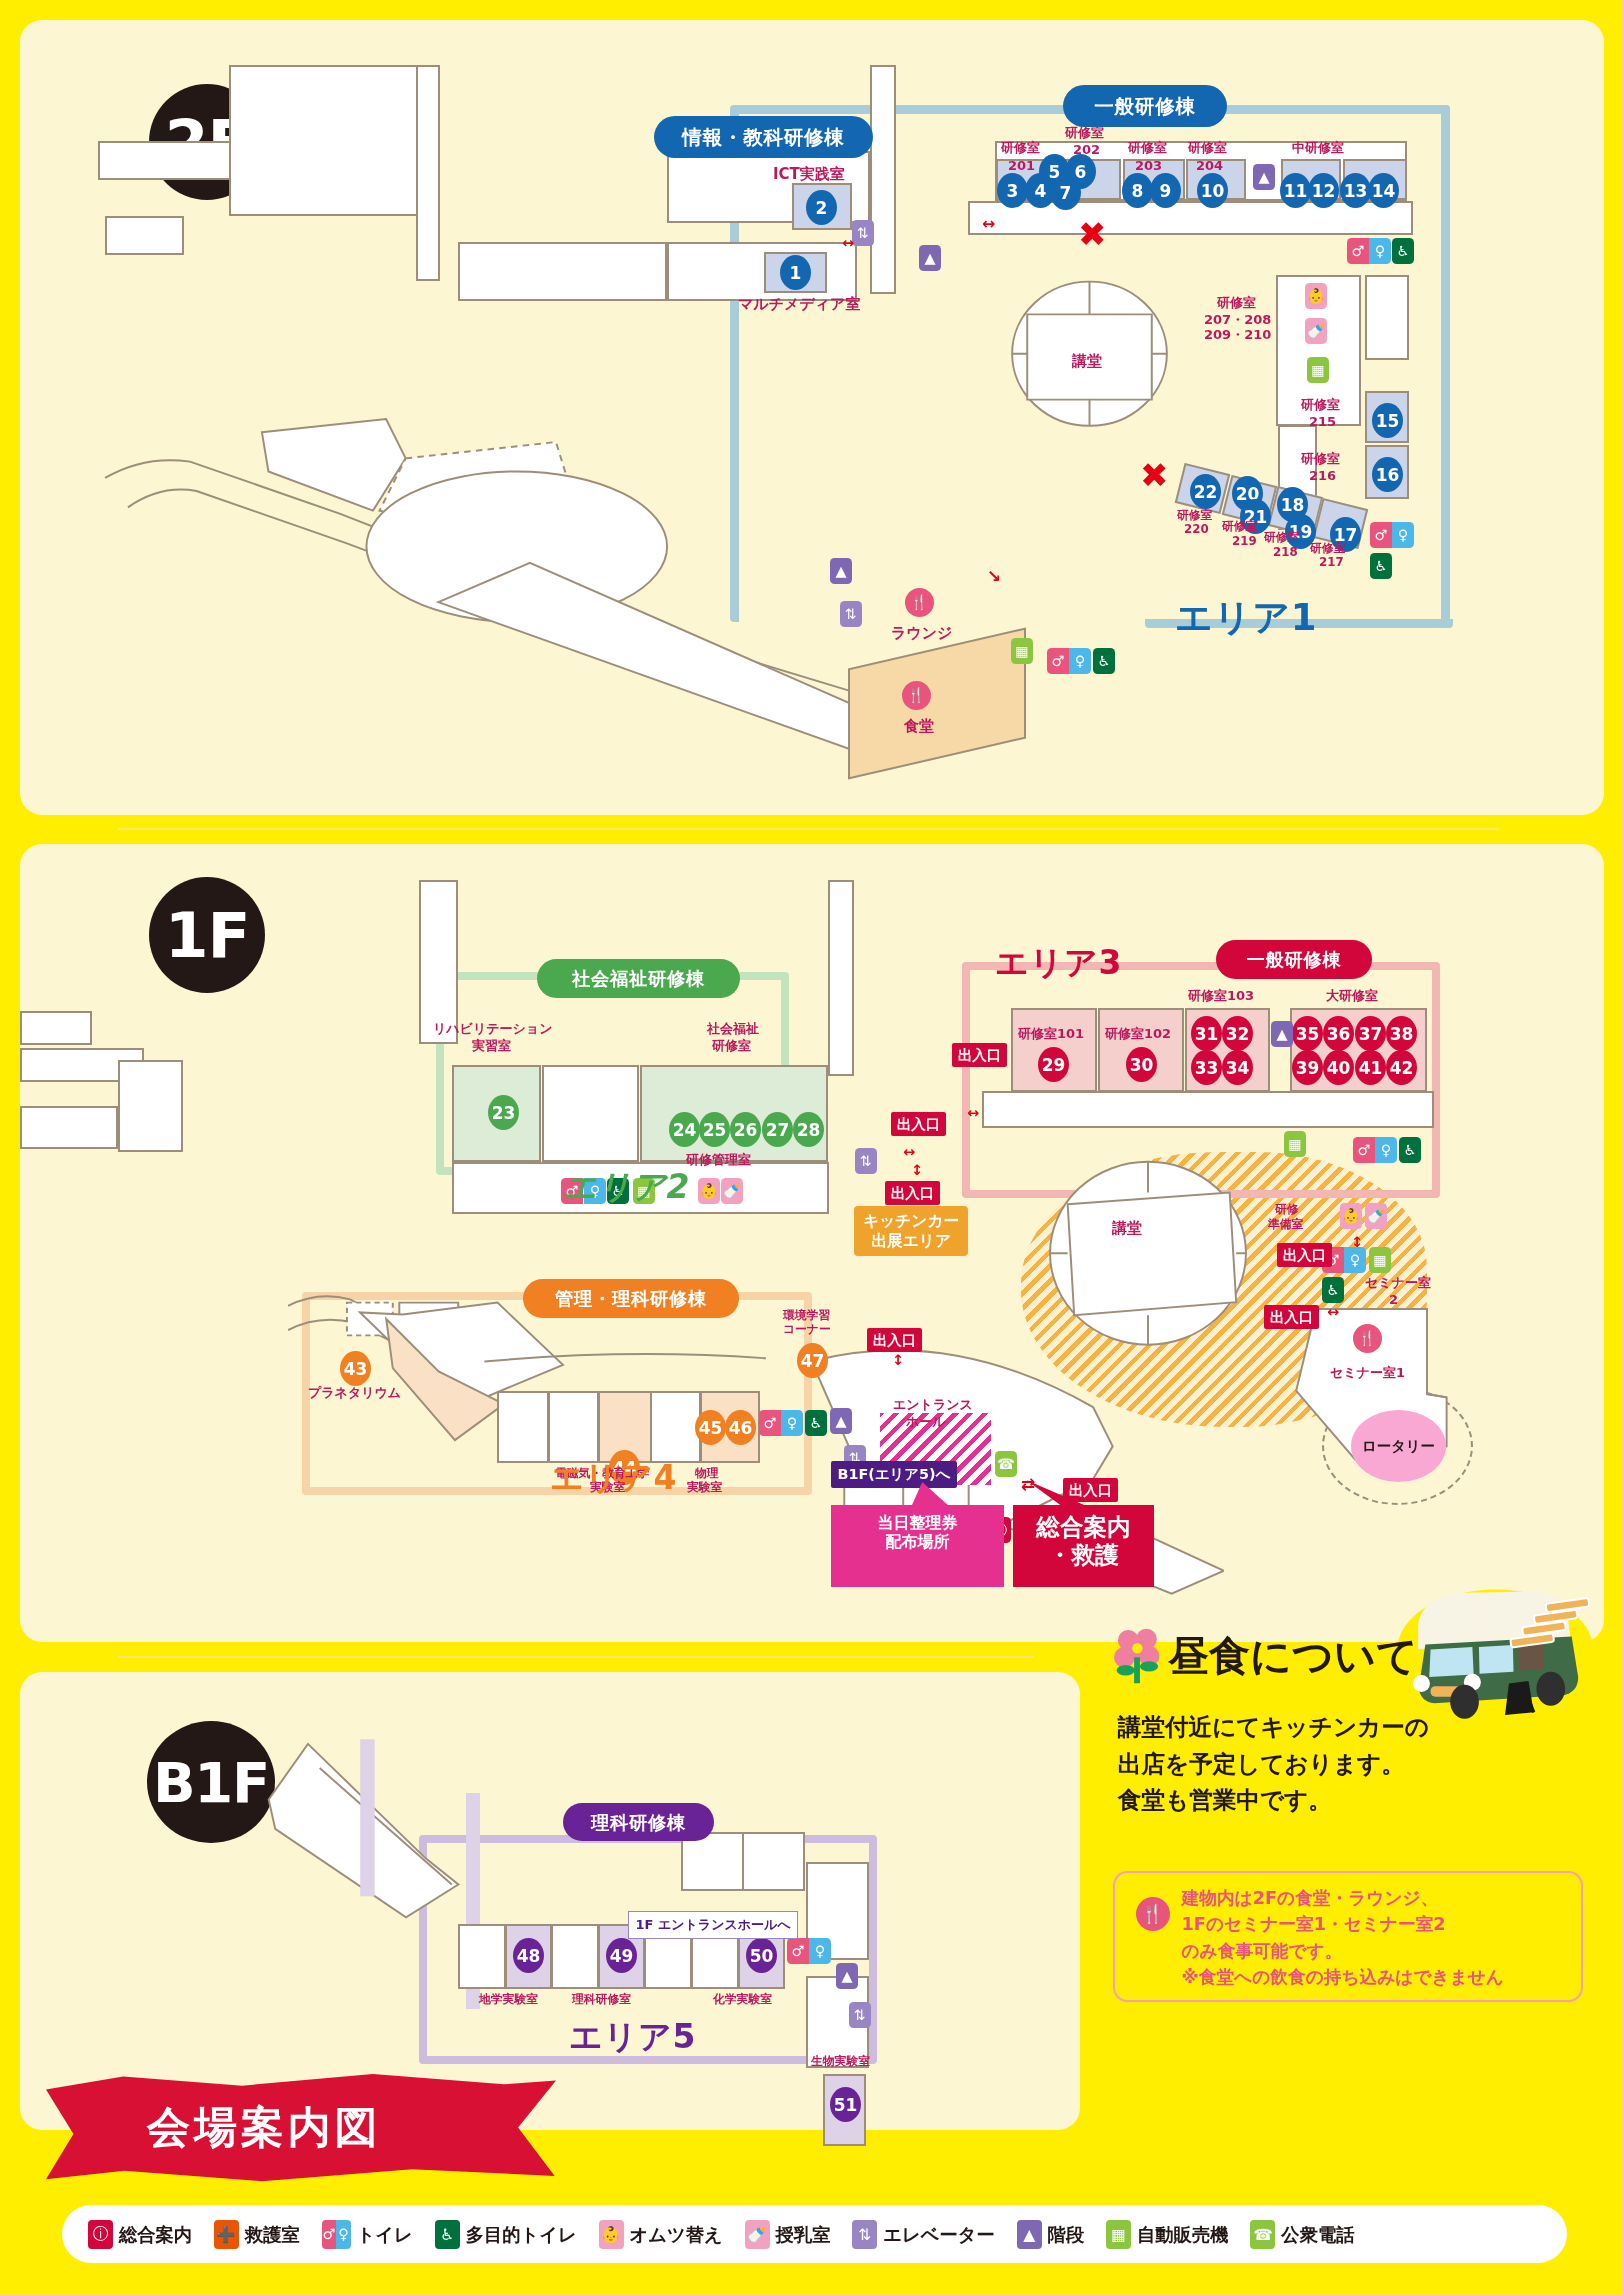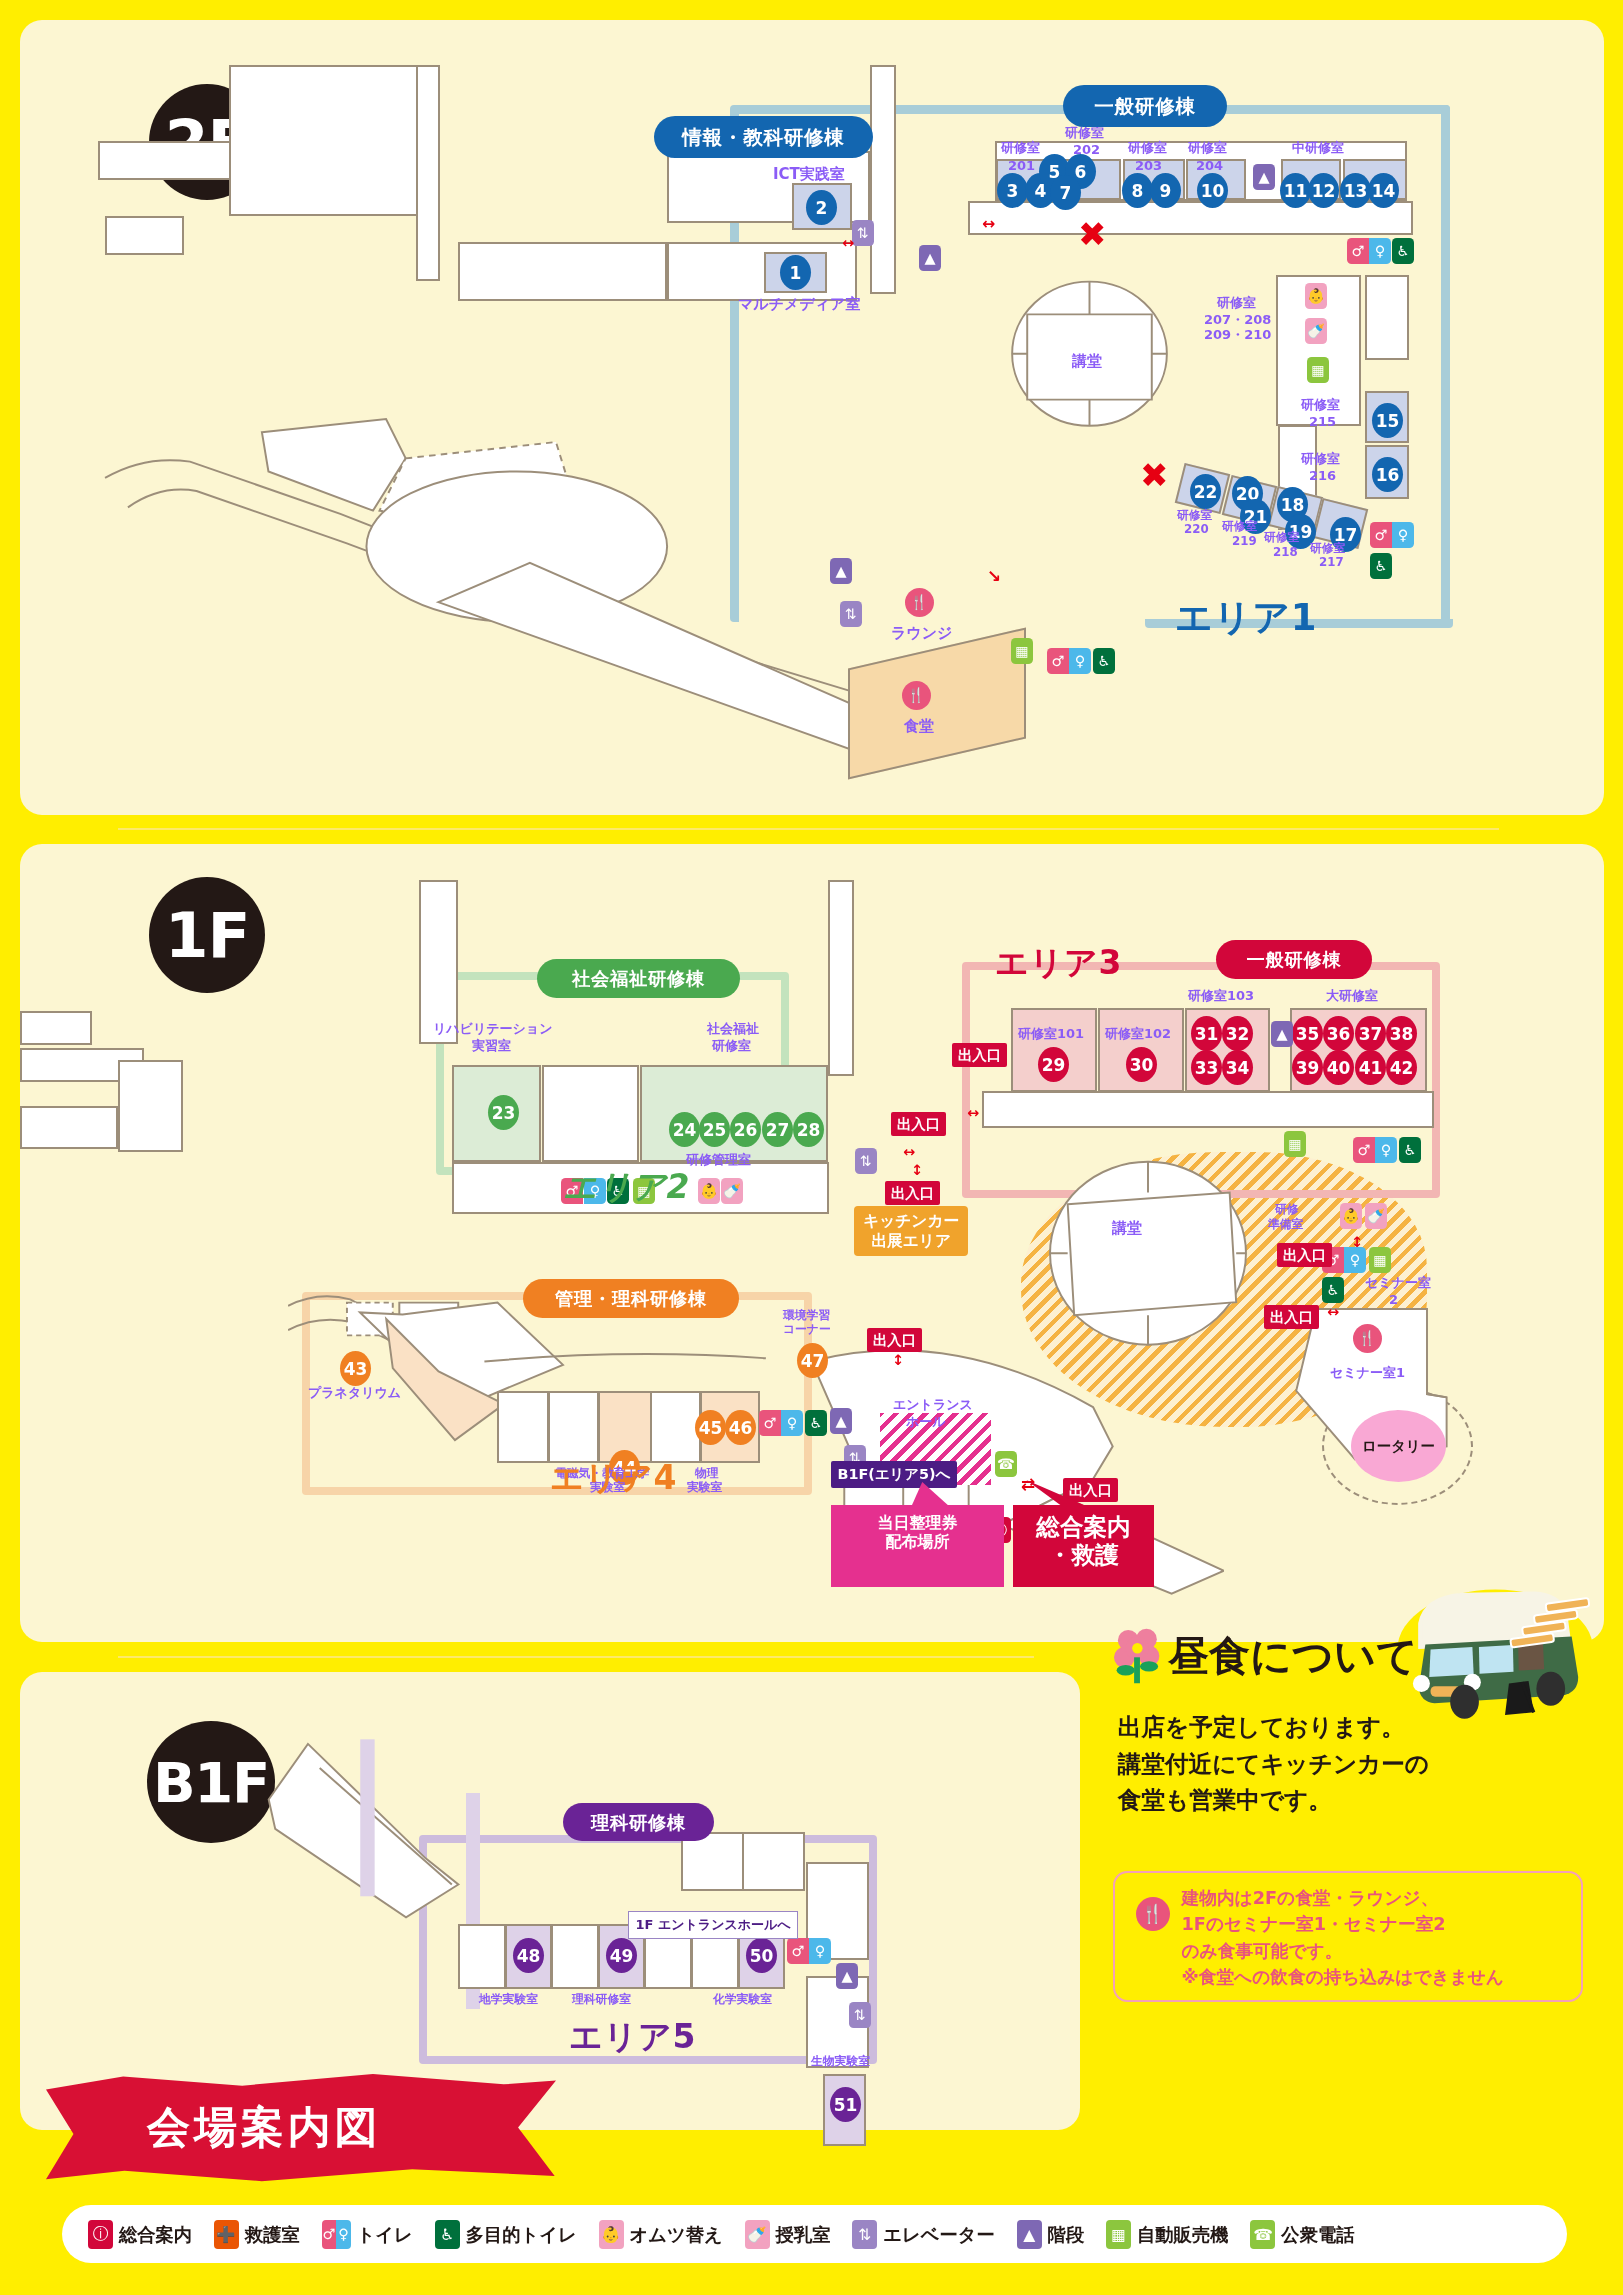--- a/index.html
+++ b/index.html
@@ -101,21 +101,21 @@
   .num.red    { background:#d2063a; }
   .num.green  { background:#4aa94f; }
   .num.orange { background:#f08022; }
   .num.purple { background:#6a2396; }
   .num.small { font-size:17px; width:31px; height:35px; }
 
   
   .rlabel {
     position: absolute;
     font-size: 15px;
-    color: #8b5cf6;
+    color: #be185d;
     font-weight: 700;
     white-space: nowrap;
     text-align: center;
     z-index: 13;
     line-height: 1.15;
   }
   .rlabel.sm { font-size: 13px; }
   .rlabel.xs { font-size: 11.8px; }
 
   
@@ -731,22 +731,22 @@
       </g>
       <circle cx="36" cy="34" r="8" fill="#ffee00"></circle>
       <rect x="31" y="48" width="9" height="40" fill="#1aa05a"></rect>
       <ellipse cx="18" cy="68" rx="14" ry="8" fill="#1aa05a"></ellipse>
       <ellipse cx="54" cy="62" rx="14" ry="8" fill="#1aa05a"></ellipse>
     </svg>
 
     <div id="lunch-title">昼食について</div>
 
     <div id="lunch-body">
+      <div>講堂付近にてキッチンカーの</div>
       <div>出店を予定しております。</div>
-      <div>講堂付近にてキッチンカーの</div>
       <div>食堂も営業中です。</div>
     </div>
 
     <div id="lunch-note">
       <div id="lunch-note-icon">🍴</div>
       <div id="lunch-note-text">
         <div>建物内は2Fの食堂・ラウンジ、</div>
         <div>1Fのセミナー室1・セミナー室2</div>
         <div>のみ食事可能です。</div>
         <div>※食堂への飲食の持ち込みはできません</div>

